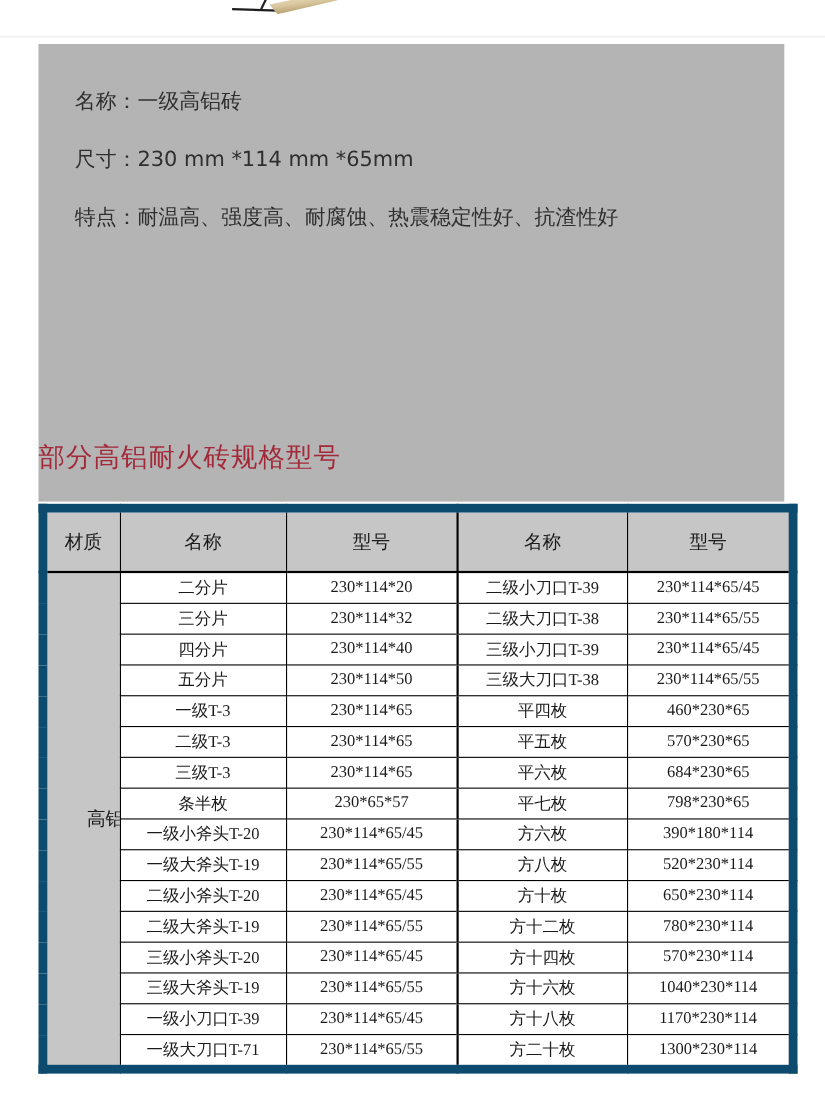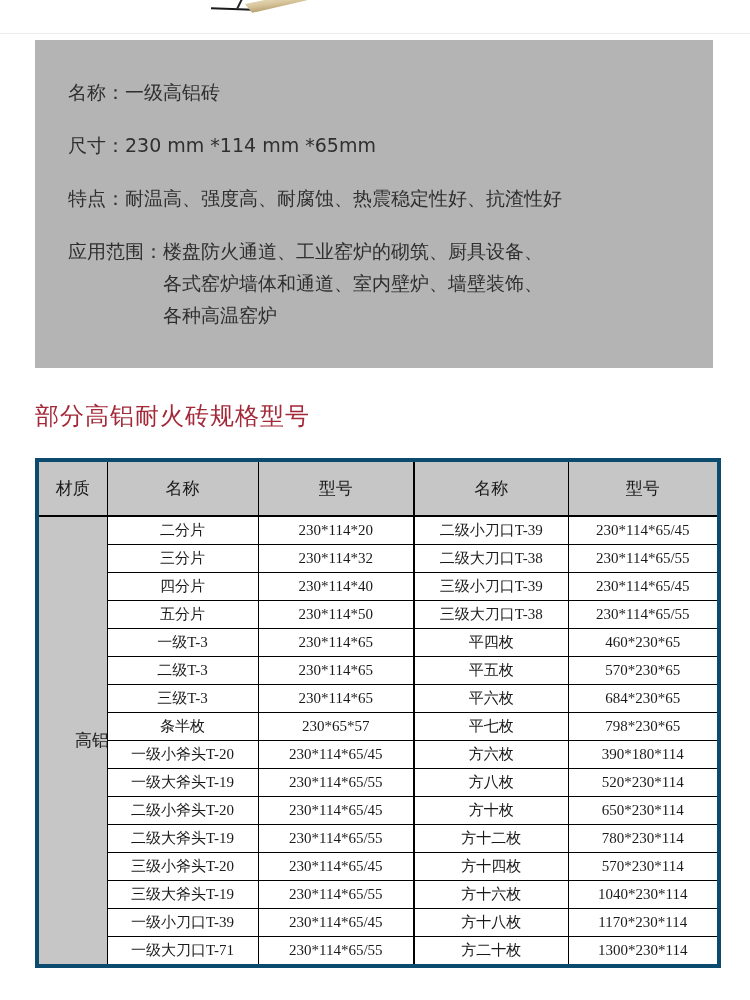--- a/index.html
+++ b/index.html
@@ -15,38 +15,38 @@
   .frag-wedge{
     position:absolute;left:40px;top:-5px;width:62px;height:15px;
     background:linear-gradient(180deg,#ece0c4 0%,#d7c59b 55%,#b7a071 100%);
     transform:rotate(-7deg);
     clip-path:polygon(0 35%,100% 0,100% 60%,10% 100%);
   }
   
   .sep-line{position:absolute;left:0;top:33px;width:750px;height:1px;background:#ebebeb;}
   
   .info-box{
-    position:absolute;left:35px;top:40px;width:678px;height:328px;
+    position:absolute;left:35px;top:40px;width:678px;height:416px;
     box-sizing:border-box;padding:36px 24px 4px 33px;
     background:#b4b4b4;color:#2f2f2f;
   }
   .info-row{display:flex;margin-bottom:21px;font-size:19px;line-height:32px;}
   .info-label{white-space:nowrap;}
   .info-value{flex:1;}
   .info-value .vline{display:block;}
   
   .section-heading{
     position:absolute;left:35px;top:400px;
     font-size:24px;font-weight:normal;color:#a32939;letter-spacing:1px;
   }
   
   .spec-table{
     position:absolute;left:35px;top:458px;width:682px;
     border-collapse:collapse;table-layout:fixed;
-    border:4px solid #0c4a6e;
+    border:8px solid #0c4a6e;
     font-family:"Liberation Serif","DejaVu Serif",serif;
     color:#1a1a1a;
   }
   .spec-table th,.spec-table td{
     border:1px solid #000;text-align:center;vertical-align:middle;
     padding:0;overflow:hidden;white-space:nowrap;
   }
   .spec-table th{
     height:53px;background:#c6c6c6;font-weight:400;font-size:17px;
   }
@@ -71,28 +71,20 @@
     <span class="info-label">名称：</span>
     <span class="info-value">一级高铝砖</span>
   </div>
   <div class="info-row">
     <span class="info-label">尺寸：</span>
     <span class="info-value">230 mm *114 mm *65mm</span>
   </div>
   <div class="info-row">
     <span class="info-label">特点：</span>
     <span class="info-value">耐温高、强度高、耐腐蚀、热震稳定性好、抗渣性好</span>
-  </div>
-  <div class="info-row">
-    <span class="info-label">应用范围：</span>
-    <span class="info-value">
-      <span class="vline">楼盘防火通道、工业窑炉的砌筑、厨具设备、</span>
-      <span class="vline">各式窑炉墙体和通道、室内壁炉、墙壁装饰、</span>
-      <span class="vline">各种高温窑炉</span>
-    </span>
   </div>
 </div>
 
 <div class="section-heading">部分高铝耐火砖规格型号</div>
 
 <table class="spec-table">
   <colgroup>
     <col style="width:70px">
       <col style="width:151px">
       <col style="width:156px">

